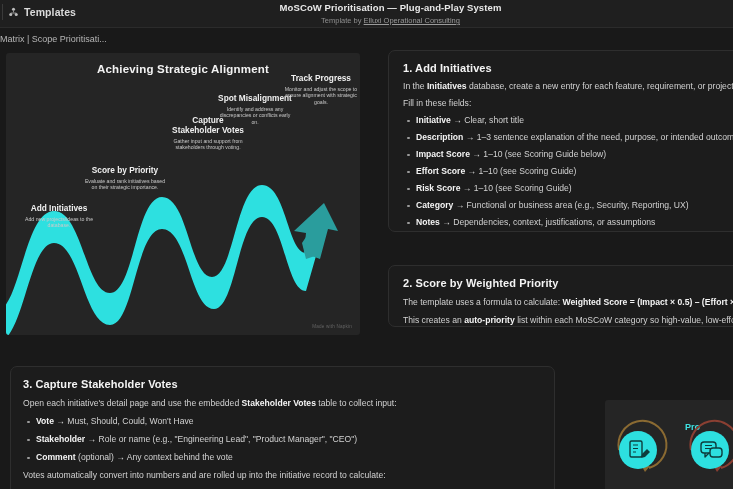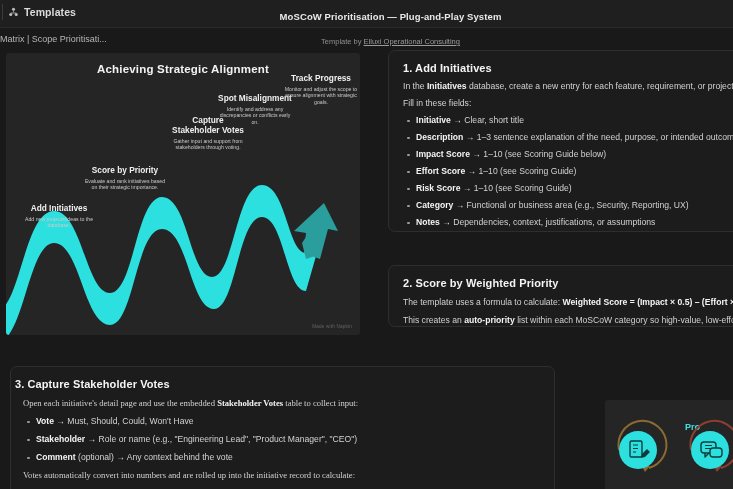--- a/index.html
+++ b/index.html
@@ -22,30 +22,30 @@
     position:absolute; left:8px; top:6px;
     display:flex; align-items:center; gap:5px;
   }
   .tb-divider {
     position:absolute; left:2px; top:4px; width:1px; height:16px; background:#3a3a3a;
   }
   .tmpl-icon { width:11px; height:11px; display:block; }
   .tmpl-label { font-size:10.5px; font-weight:700; color:#dcdcdc; letter-spacing:.1px; }
 
   .topbar-center {
-    position:absolute; left:0; top:11px; width:733px;
+    position:absolute; left:0; top:2px; width:733px;
     text-align:center;
     padding-left:48px;
   }
   .doc-title {
     font-size:9.5px; font-weight:700; color:#e9e9e9; letter-spacing:.1px;
     line-height:12px;
   }
   .doc-sub {
-    font-size:7.5px; color:#8e8e8e; line-height:11px; margin-top:13px;
+    font-size:7.5px; color:#8e8e8e; line-height:11px; margin-top:1px;
   }
   .doc-sub a { color:#9a9a9a; text-decoration:underline; }
 
   
   .breadcrumb {
     position:absolute; left:0; top:34px; width:733px; height:16px;
     font-size:9px; color:#b6b6b6;
     padding-left:0px;
     white-space:nowrap;
   }
@@ -102,23 +102,23 @@
   #card1 .body > .card-p { margin-bottom:6px; }
   #card1 .card-ul { margin-top:2px; }
   #card1 .card-li { margin-bottom:6px; }
 
   #card2 { left:388px; top:265px; width:400px; height:62px; }
   #card2 .card-h { position:absolute; left:14px; top:11px; }
   #card2 .body  { position:absolute; left:14px; top:31px; width:380px; }
   #card2 .body > .card-p { margin-bottom:7px; }
 
   #card3 { left:10px; top:366px; width:545px; height:140px; }
-  #card3 .card-h { position:absolute; left:4px; top:11px; }
+  #card3 .card-h { position:absolute; left:12px; top:11px; }
   #card3 .body  { position:absolute; left:12px; top:31px; width:530px; }
-  #card3 .body > .card-p { margin-bottom:7px;font-family:Liberation Serif, serif; }
+  #card3 .body > .card-p { margin-bottom:7px; }
   #card3 .card-li { margin-bottom:7px; }
 
   
   .illus2 {
     position:absolute; left:605px; top:400px; width:200px; height:110px;
     background:#252525; border-radius:3px; overflow:hidden;
   }
   .illus2-title {
     position:absolute; left:80px; top:22px;
     font-size:9px; font-weight:700; color:#3fe3e3; white-space:nowrap;

